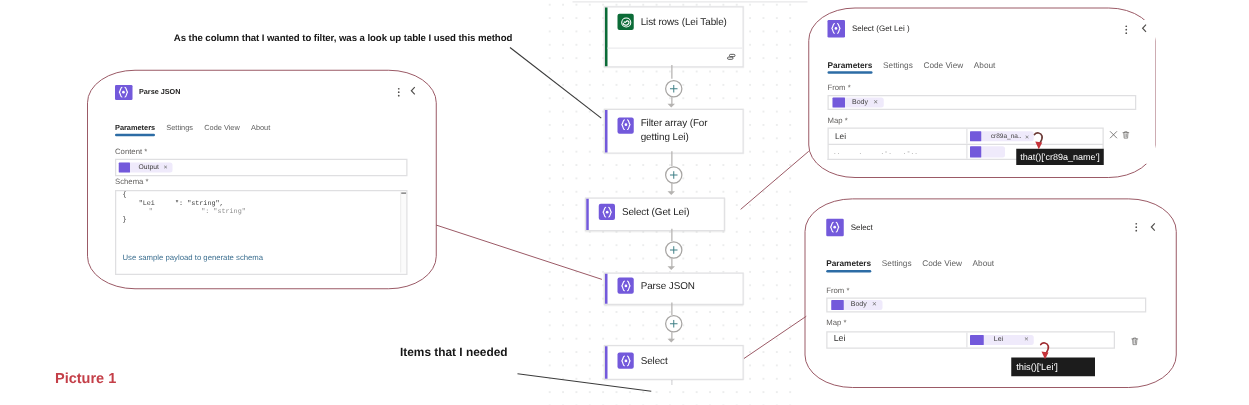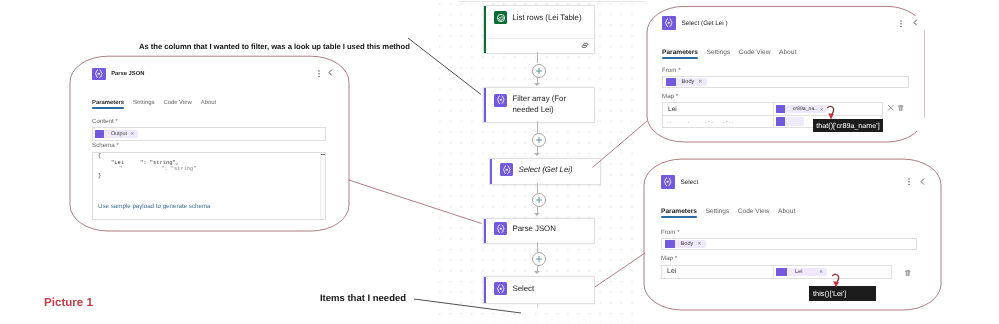--- a/index.html
+++ b/index.html
@@ -41,21 +41,21 @@
   .tab.active .ul{position:absolute;left:0;right:0;bottom:-3.2px;height:1.9px;background:#2c6ca5;border-radius:1px;}
   .flabel{color:#605e5c;}
   .req{color:#706e6c;}
   .fbox{background:#fff;border:1px solid #dfdfe1;display:flex;align-items:center;}
   .token{display:inline-flex;align-items:center;background:#efeafb;border-radius:2px;}
   .token .tico{border-radius:0.5px;background:#7359db;flex:none;}
   .token .tlabel{color:#3b3a39;}
   .token .tx{color:#767676;}
   .tooltip{position:absolute;background:#1c1c1c;color:#ffffff;display:flex;align-items:center;
      justify-content:center;white-space:nowrap;}
-  .ann{position:absolute;color:#151515;font-weight:bold;white-space:nowrap;margin-top:16px;}
+  .ann{position:absolute;color:#151515;font-weight:bold;white-space:nowrap;}
   svg{display:block;overflow:visible;}
 </style>
 </head>
 <body>
 
 <div class="stage">
 
   <div id="canvas">
     <div class="toprule"></div>
   </div>
@@ -84,25 +84,25 @@
   <div class="fnode" style="left:483px;top:87px;width:110px;height:34px;">
     <div class="bar" style="background:#7359db;"></div>
     <div class="hdr" style="align-items:flex-start;padding-top:5.6px;">
       <div class="nicon" style="background:#7359db;">
         <svg width="11.5" height="11.5" viewBox="0 0 16 16">
           <path d="M6.3 2.6 C4.6 2.6 5.0 6.4 3.4 8 C5.0 9.6 4.6 13.4 6.3 13.4" fill="none" stroke="#ffffff" stroke-width="1.25" stroke-linecap="round" stroke-linejoin="round"></path>
           <path d="M9.7 2.6 C11.4 2.6 11.0 6.4 12.6 8 C11.0 9.6 11.4 13.4 9.7 13.4" fill="none" stroke="#ffffff" stroke-width="1.25" stroke-linecap="round" stroke-linejoin="round"></path>
           <circle cx="8" cy="8" r="1.5" fill="#ffffff"></circle>
         </svg>
       </div>
-      <div class="ntitle" style="width:60px;margin-top:-1px;line-height:11px;">Filter array (For needed Lei)</div>
-    </div>
-  </div>
-
-  <div class="fnode" style="left:489px;top:157.8px;width:110px;height:24.8px;font-style:italic;">
+      <div class="ntitle" style="width:60px;margin-top:-1px;line-height:11px;">Filter array (For getting Lei)</div>
+    </div>
+  </div>
+
+  <div class="fnode" style="left:468px;top:157.8px;width:110px;height:24.8px;">
     <div class="bar" style="background:#7359db;"></div>
     <div class="hdr" style="align-items:flex-start;padding-top:4.2px;">
       <div class="nicon" style="background:#7359db;">
         <svg width="11.5" height="11.5" viewBox="0 0 16 16">
           <path d="M6.3 2.6 C4.6 2.6 5.0 6.4 3.4 8 C5.0 9.6 4.6 13.4 6.3 13.4" fill="none" stroke="#ffffff" stroke-width="1.25" stroke-linecap="round" stroke-linejoin="round"></path>
           <path d="M9.7 2.6 C11.4 2.6 11.0 6.4 12.6 8 C11.0 9.6 11.4 13.4 9.7 13.4" fill="none" stroke="#ffffff" stroke-width="1.25" stroke-linecap="round" stroke-linejoin="round"></path>
           <circle cx="8" cy="8" r="1.5" fill="#ffffff"></circle>
         </svg>
       </div>
       <div class="ntitle" style="margin-top:1.6px;">Select (Get Lei)</div>

